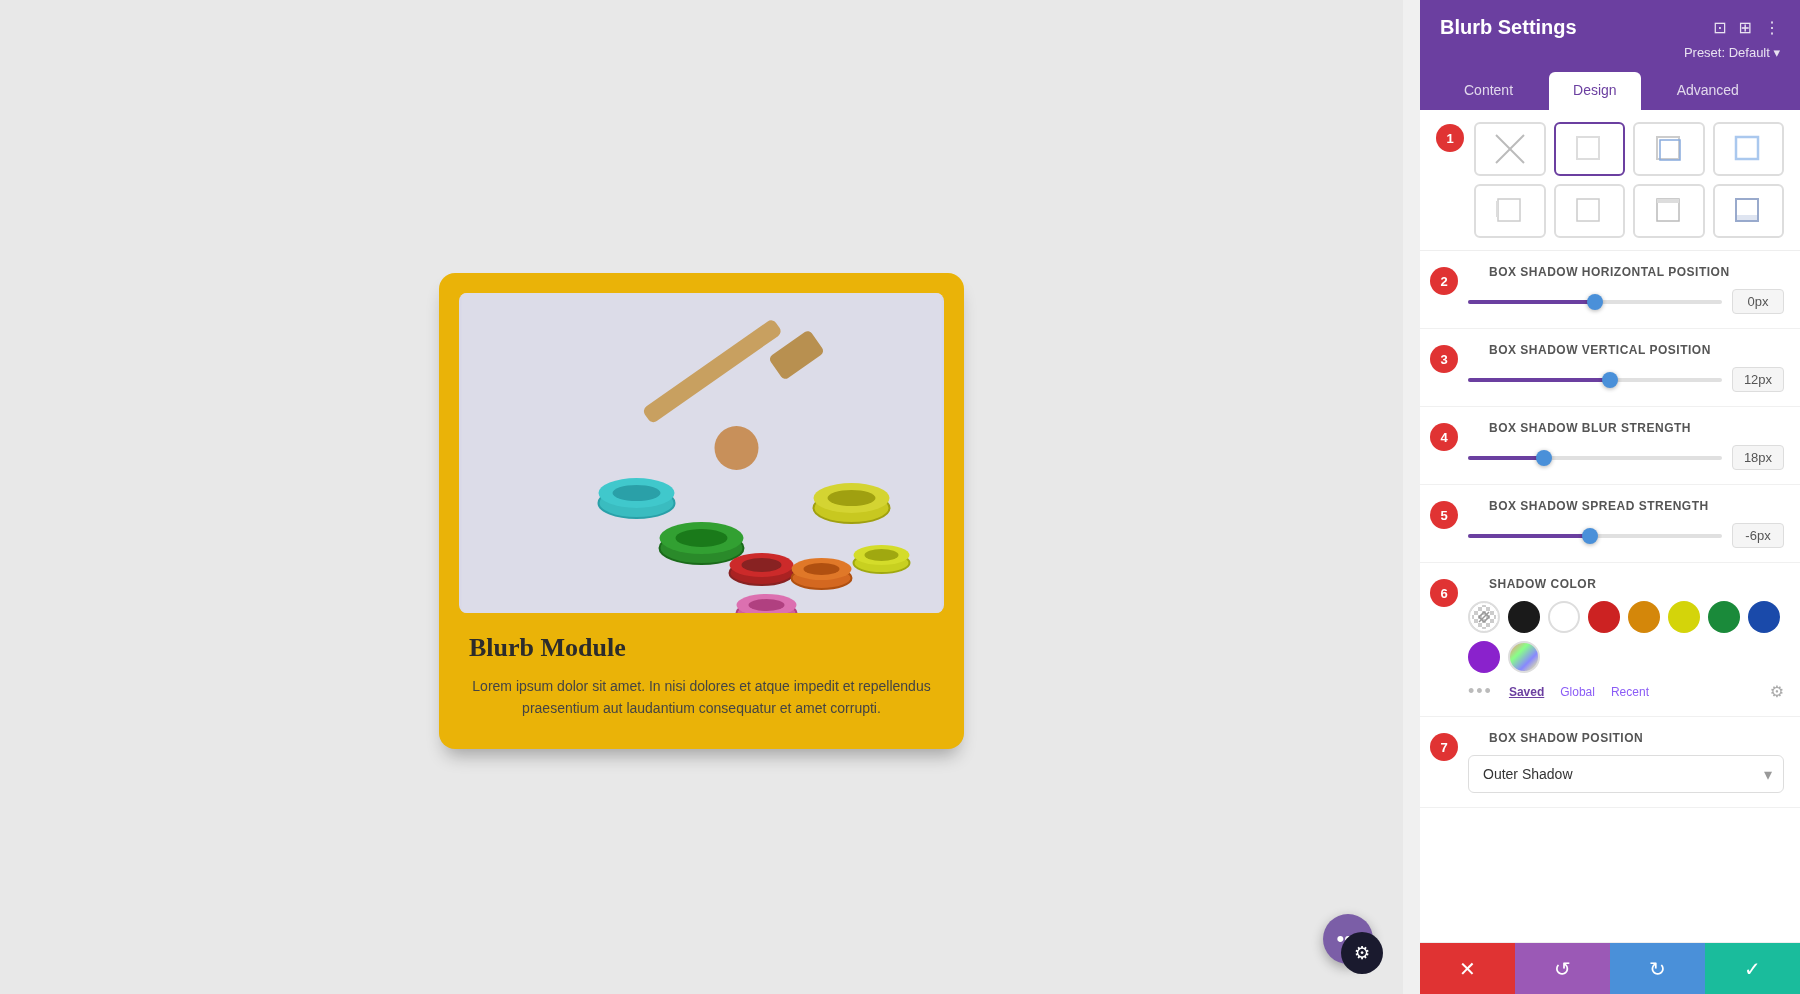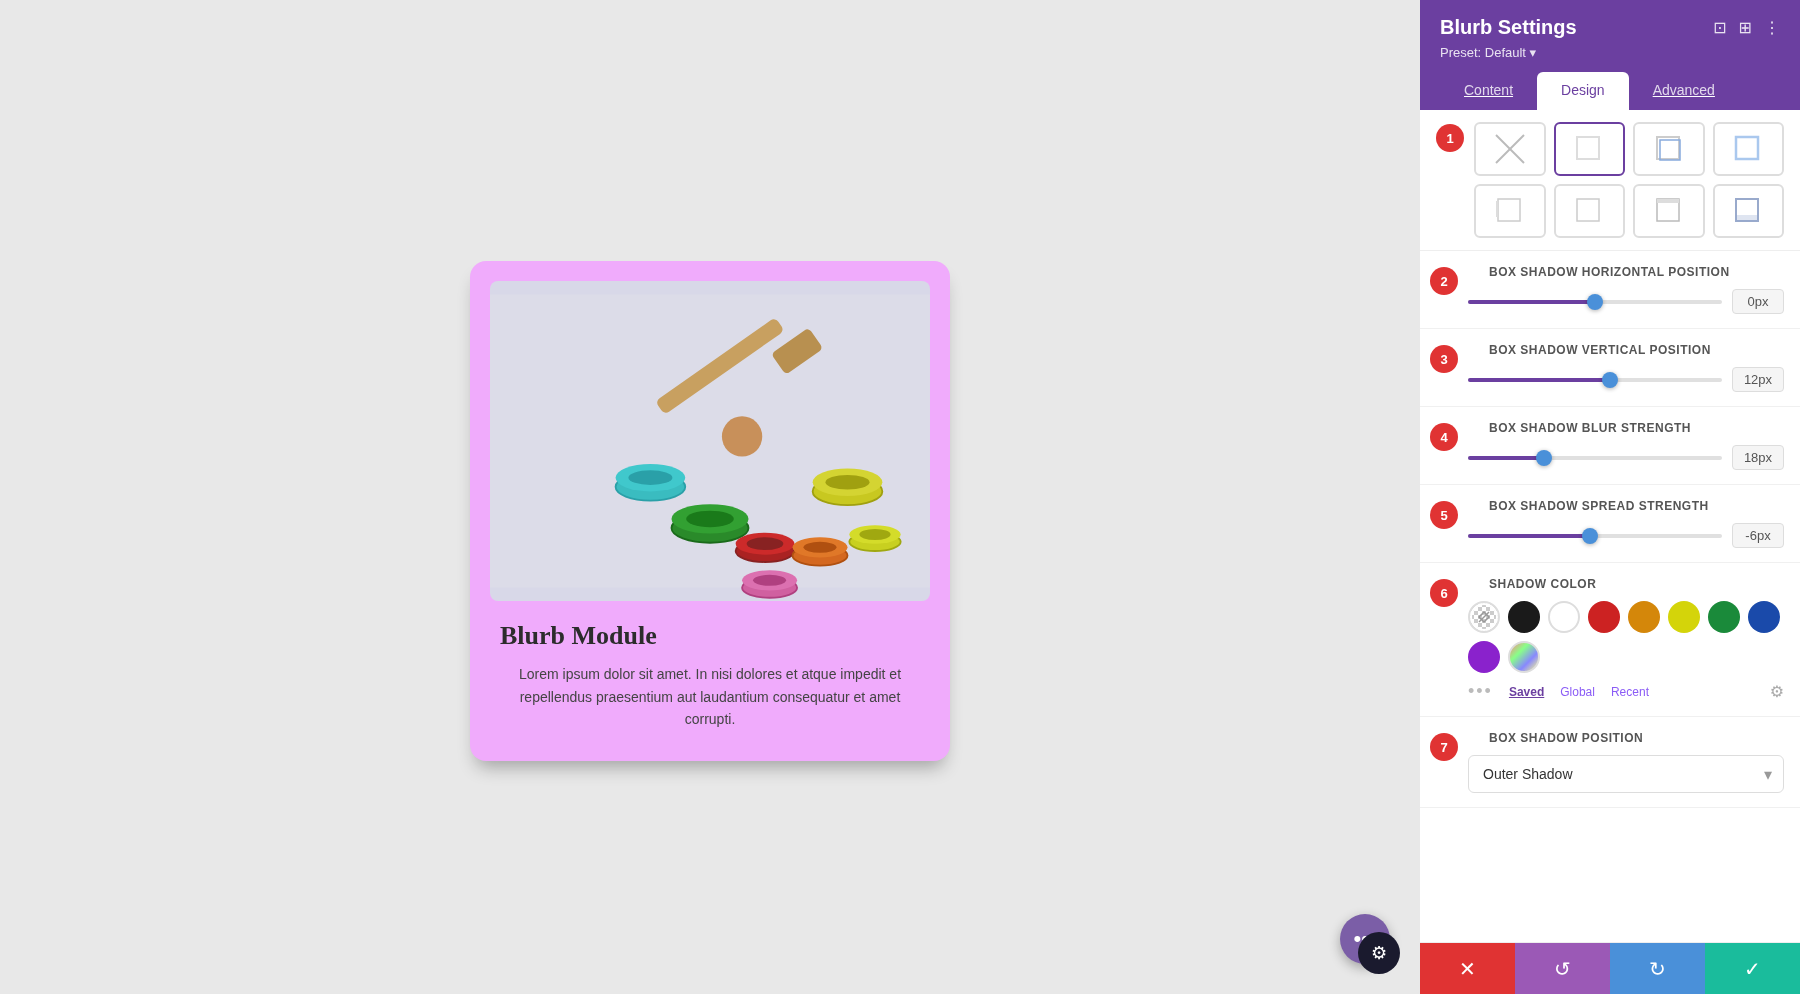--- a/index.html
+++ b/index.html
@@ -16,23 +16,23 @@
     .canvas-area {
       flex: 1;
       background: #e8e8e8;
       display: flex;
       align-items: center;
       justify-content: center;
       position: relative;
     }
 
     .blurb-card {
-      background: #f0abfc;
+      background: #eab308;
       border-radius: 16px;
-      width: 480px;
+      width: 525px;
       padding: 20px;
       box-shadow: 0 12px 18px -6px rgba(0,0,0,0.3);
       margin-top: 28px;
     }
 
     .blurb-image {
       width: 100%;
       height: 320px;
       border-radius: 8px;
       background: #d8d8e8;
@@ -86,20 +86,21 @@
 
     
     .settings-panel {
       width: 380px;
       background: white;
       display: flex;
       flex-direction: column;
       height: 994px;
       overflow: hidden;
       position: relative;
+      margin-left: 17px;
     }
 
     .panel-header {
       background: #6b3fa0;
       padding: 16px 20px 0;
       color: white;
     }
 
     .panel-header-top {
       display: flex;
@@ -124,26 +125,26 @@
       color: white;
       opacity: 0.85;
       cursor: pointer;
       font-size: 16px;
     }
 
     .panel-preset {
       font-size: 13px;
       color: rgba(255,255,255,0.85);
       margin-bottom: 12px;
+      text-align: right;
     }
 
     .panel-tabs {
       display: flex;
-      gap: 0;
-      text-decoration: underline;
+      gap: 12px;
     }
 
     .panel-tab {
       padding: 10px 24px;
       font-size: 14px;
       font-weight: 500;
       color: rgba(255,255,255,0.8);
       cursor: pointer;
       border-bottom: 2px solid transparent;
     }

